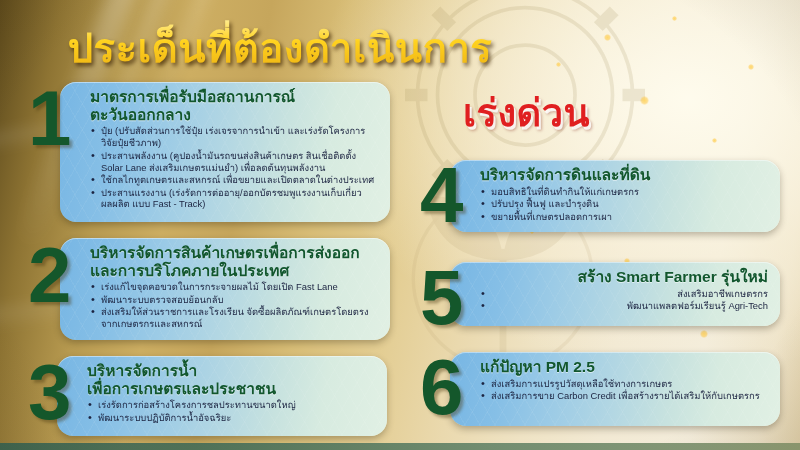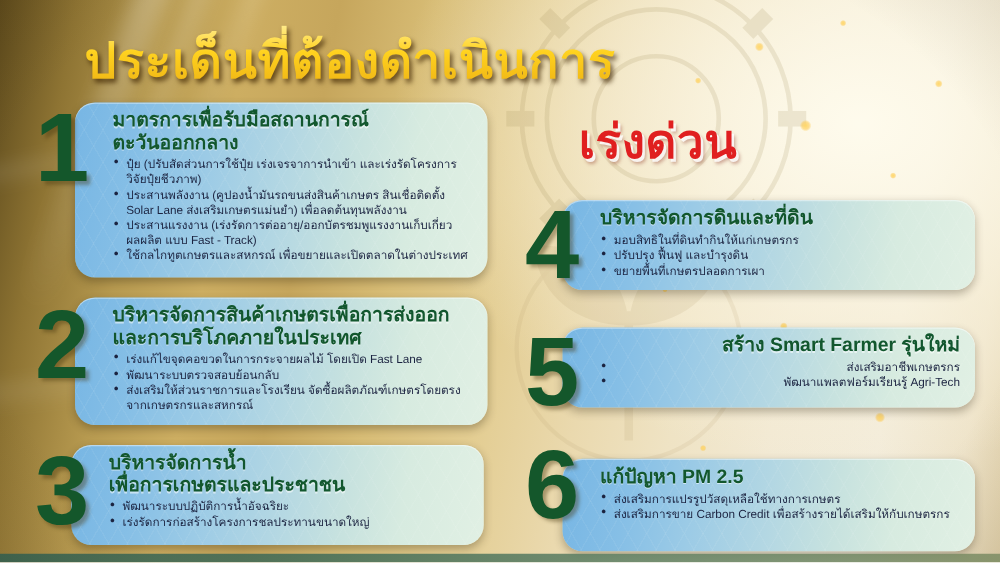--- a/index.html
+++ b/index.html
@@ -191,22 +191,22 @@
 
   <div id="title">ประเด็นที่ต้องดำเนินการ</div>
   <div id="subtitle">เร่งด่วน</div>
 
   <div class="card col-L" style="left:60px;top:82px;width:330px;height:140px;">
     <div class="inner">
       <div class="card-title">มาตรการเพื่อรับมือสถานการณ์<br>ตะวันออกกลาง</div>
       <ul class="bullets">
           <li>ปุ๋ย (ปรับสัดส่วนการใช้ปุ๋ย เร่งเจรจาการนำเข้า และเร่งรัดโครงการวิจัยปุ๋ยชีวภาพ)</li>
           <li>ประสานพลังงาน (คูปองน้ำมันรถขนส่งสินค้าเกษตร สินเชื่อติดตั้ง Solar Lane ส่งเสริมเกษตรแม่นยำ) เพื่อลดต้นทุนพลังงาน</li>
+          <li>ใช้กลไกทูตเกษตรและสหกรณ์ เพื่อขยายและเปิดตลาดในต่างประเทศ</li>
           <li>ประสานแรงงาน (เร่งรัดการต่ออายุ/ออกบัตรชมพูแรงงานเก็บเกี่ยวผลผลิต แบบ Fast - Track)</li>
-          <li>ใช้กลไกทูตเกษตรและสหกรณ์ เพื่อขยายและเปิดตลาดในต่างประเทศ</li>
         </ul>
     </div>
   </div>
   <div class="num" style="left:28px;top:86px;">1</div>
 
   <div class="card col-L" style="left:60px;top:238px;width:330px;height:102px;">
     <div class="inner">
       <div class="card-title">บริหารจัดการสินค้าเกษตรเพื่อการส่งออก<br>และการบริโภคภายในประเทศ</div>
       <ul class="bullets">
           <li>เร่งแก้ไขจุดคอขวดในการกระจายผลไม้ โดยเปิด Fast Lane</li>
@@ -214,22 +214,22 @@
           <li>ส่งเสริมให้ส่วนราชการและโรงเรียน จัดซื้อผลิตภัณฑ์เกษตรโดยตรงจากเกษตรกรและสหกรณ์</li>
         </ul>
     </div>
   </div>
   <div class="num" style="left:28px;top:243px;">2</div>
 
   <div class="card col-L" style="left:57px;top:356px;width:330px;height:80px;">
     <div class="inner">
       <div class="card-title">บริหารจัดการน้ำ<br>เพื่อการเกษตรและประชาชน</div>
       <ul class="bullets">
+          <li>เร่งรัดการก่อสร้างโครงการชลประทานขนาดใหญ่</li>
           <li>พัฒนาระบบปฏิบัติการน้ำอัจฉริยะ</li>
-          <li>เร่งรัดการก่อสร้างโครงการชลประทานขนาดใหญ่</li>
         </ul>
     </div>
   </div>
   <div class="num" style="left:28px;top:360px;">3</div>
 
   <div class="card col-R" style="left:450px;top:160px;width:330px;height:72px;">
     <div class="inner">
       <div class="card-title">บริหารจัดการดินและที่ดิน</div>
       <ul class="bullets">
           <li>มอบสิทธิในที่ดินทำกินให้แก่เกษตรกร</li>
@@ -244,21 +244,21 @@
     <div class="inner">
       <div class="card-title">สร้าง Smart Farmer รุ่นใหม่</div>
       <ul class="bullets">
           <li>ส่งเสริมอาชีพเกษตรกร</li>
           <li>พัฒนาแพลตฟอร์มเรียนรู้ Agri-Tech</li>
         </ul>
     </div>
   </div>
   <div class="num" style="left:420px;top:265px;">5</div>
 
-  <div class="card col-R" style="left:450px;top:367px;width:330px;height:74px;">
+  <div class="card col-R" style="left:450px;top:352px;width:330px;height:74px;">
     <div class="inner">
       <div class="card-title">แก้ปัญหา PM 2.5</div>
       <ul class="bullets">
           <li>ส่งเสริมการแปรรูปวัสดุเหลือใช้ทางการเกษตร</li>
           <li>ส่งเสริมการขาย Carbon Credit เพื่อสร้างรายได้เสริมให้กับเกษตรกร</li>
         </ul>
     </div>
   </div>
   <div class="num" style="left:420px;top:355px;">6</div>
 

